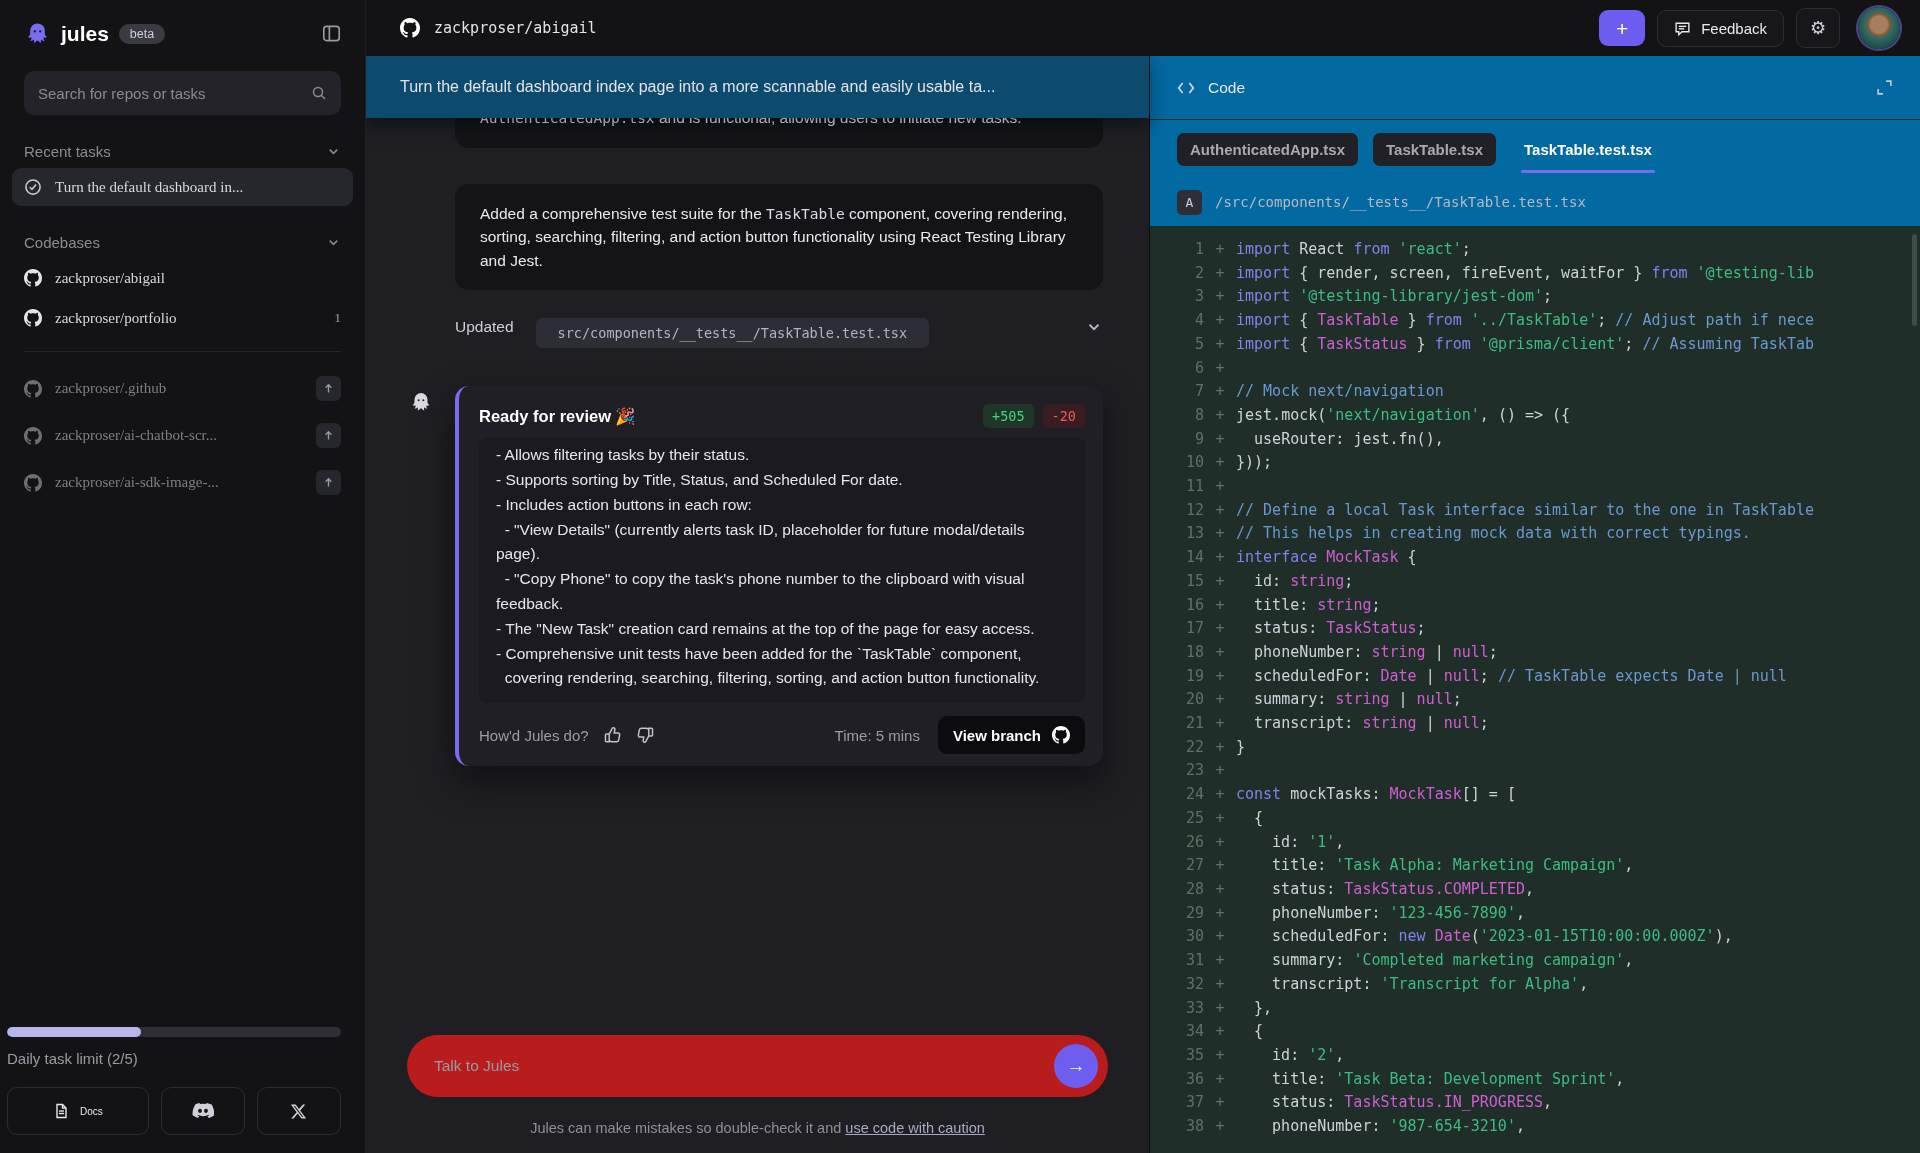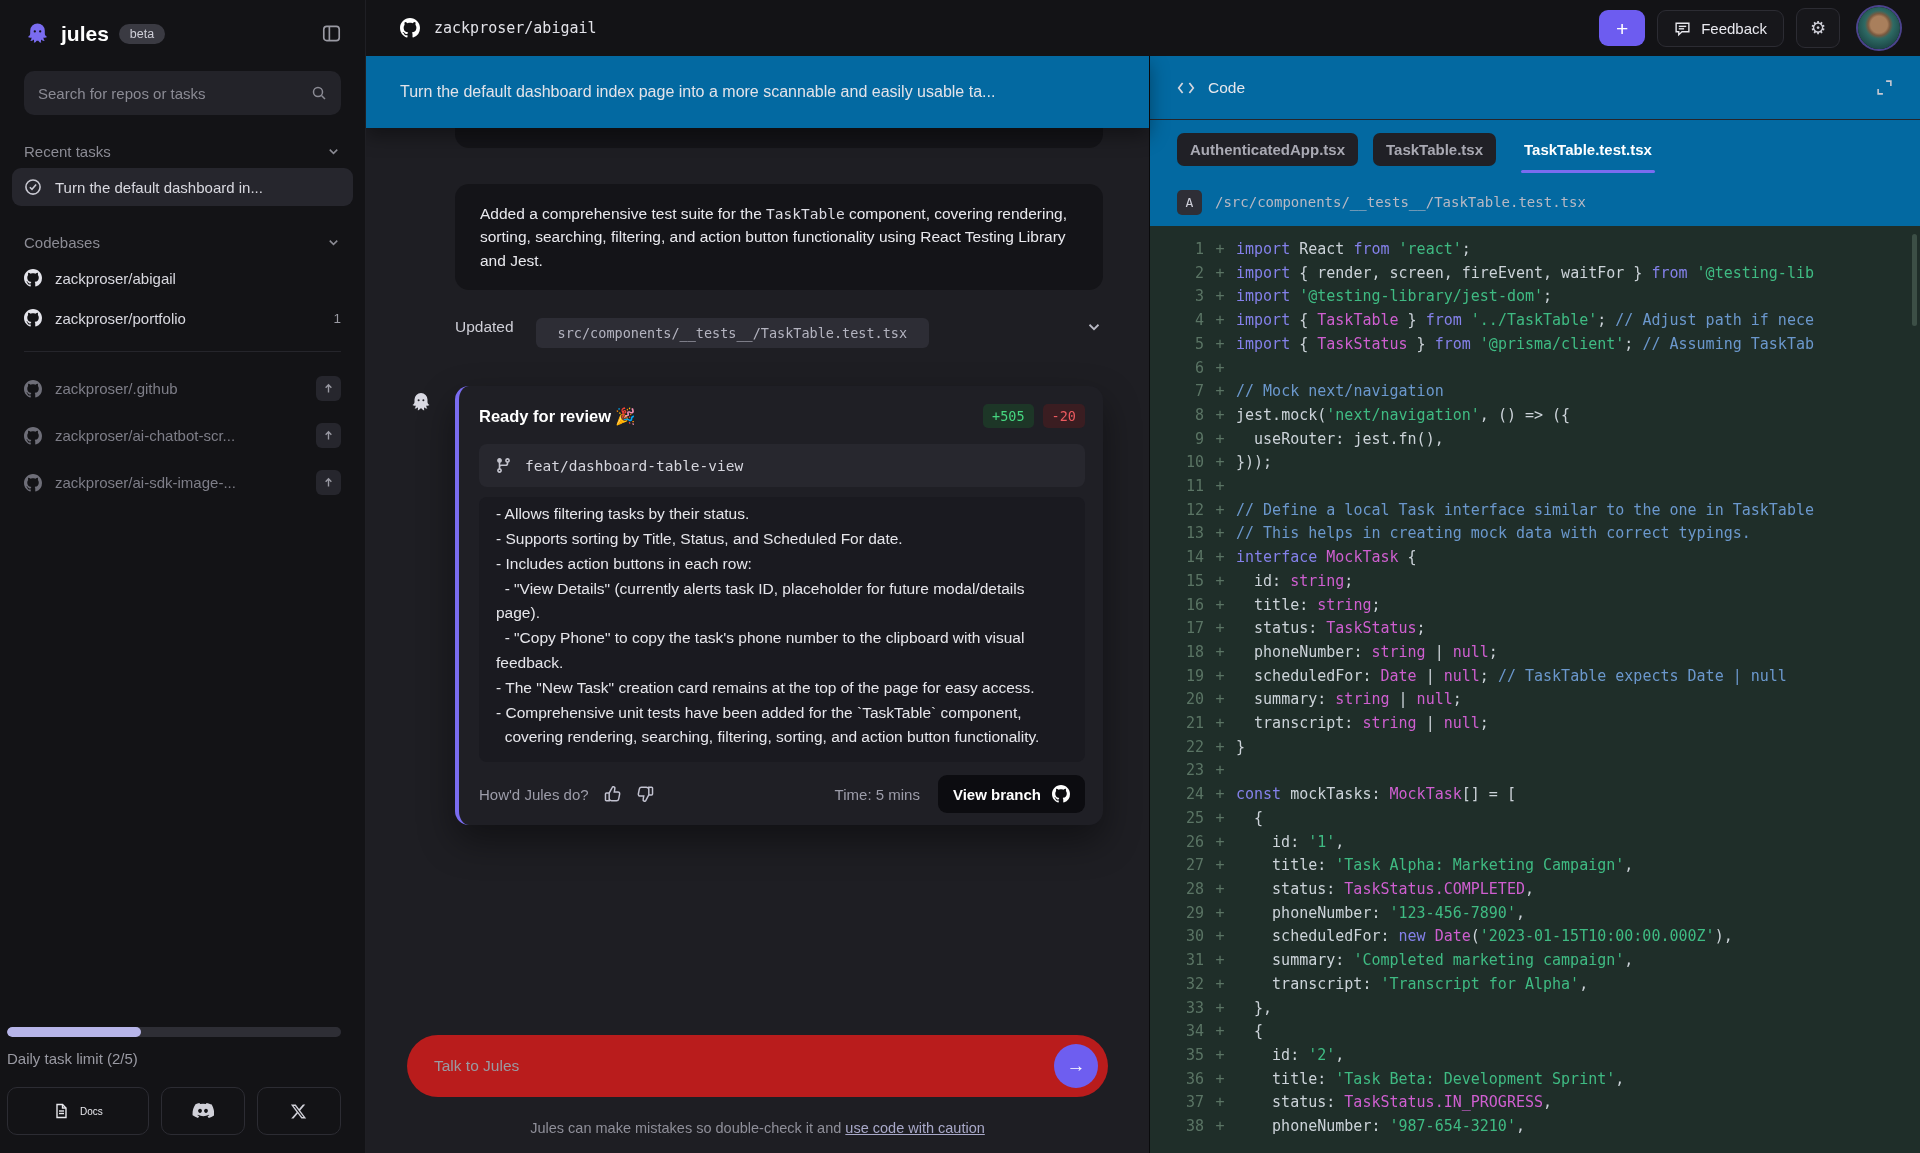--- a/index.html
+++ b/index.html
@@ -13,21 +13,21 @@
   .side-head { display:flex; align-items:center; gap:10px; padding:20px 24px 6px; }
   .logo-text { font-size:21px; font-weight:700; color:#fff; }
   .beta { background:#3a3a42; color:#cfcfd8; font-size:12.5px; padding:3px 11px; border-radius:11px; }
   .collapse { margin-left:auto; color:#9a9aa3; display:flex; }
   .search { margin:18px 24px 0; background:#232329; border-radius:10px; height:44px; display:flex; align-items:center; padding:0 14px; gap:8px; }
   .search input { flex:1; background:none; border:none; outline:none; color:#d9d9e0; font-size:15px; font-family:"Liberation Sans",sans-serif; }
   .search input::placeholder { color:#8b8b94; }
   .search .sic { color:#8b8b94; display:flex; }
   .section-head { display:flex; align-items:center; margin:28px 24px 8px; color:#8b8b94; font-size:15px; }
   .chev { margin-left:auto; color:#8b8b94; display:flex; }
-  .task-item, .repo-item { display:flex; align-items:center; gap:13px; margin:2px 12px; padding:10px 12px; border-radius:9px; color:#d9d9e0; font-size:15px; white-space:nowrap; }
+  .task-item, .repo-item { display:flex; align-items:center; gap:13px; margin:2px 12px; padding:10px 12px; border-radius:9px; color:#d9d9e0; font-size:15px; white-space:nowrap;font-family:Liberation Serif, serif; }
   .task-item.active { background:#26262d; }
   .iic { display:flex; color:#c9c9d2; flex:none; }
   .repo-item .gh { color:#e3e3ea; display:flex; flex:none; }
   .repo-item .badge { margin-left:auto; color:#9a9aa3; font-size:13.5px; }
   .repo-item.dim { color:#7e7e88; }
   .repo-item.dim .gh { color:#6e6e78; }
   .up-btn { margin-left:auto; width:25px; height:25px; border-radius:6px; background:#26262d; color:#9a9aa3; display:flex; align-items:center; justify-content:center; font-size:13px; }
   .side-divider { height:1px; background:#25252b; margin:14px 24px; }
   .side-bottom { position:absolute; left:7px; right:24px; bottom:18px; }
   .progress { height:10px; border-radius:6px; background:#2e2e35; overflow:hidden; }
@@ -44,21 +44,21 @@
   .topbar-right { margin-left:auto; display:flex; align-items:center; gap:12px; }
   .plus-btn { width:46px; height:36px; border:none; border-radius:9px; background:#6d5cf0; color:#fff; font-size:21px; line-height:1; display:flex; align-items:center; justify-content:center; cursor:pointer; }
   .feedback-btn { height:37px; border:1px solid #2c2c33; border-radius:9px; background:#17171b; color:#e8e8ee; font-size:15px; display:flex; align-items:center; gap:10px; padding:0 16px; cursor:pointer; }
   .gear-btn { width:44px; height:40px; border:1px solid #2c2c33; border-radius:9px; background:#17171b; color:#cfcfd8; font-size:18px; display:flex; align-items:center; justify-content:center; cursor:pointer; }
   .avatar { width:42px; height:42px; border-radius:50%; margin-left:6px; cursor:pointer;
     background:radial-gradient(circle at 50% 42%, #a97f5c 0 26%, #7a5a40 34%, #2e6a64 44%, #1f4d4c 70%, #173a3b 100%);
     box-shadow:0 0 0 2px rgba(122,108,240,.55); }
 
   
   .main { position:absolute; left:366px; top:56px; width:783px; bottom:0; background:#1e1e23; }
-  .task-titlebar { height:72px; background:#0369a1; display:flex; align-items:center; padding:0 34px; position:relative; z-index:3; font-size:16px; color:#e3e3e9; box-shadow:0 8px 18px rgba(0,0,0,.38); }
+  .task-titlebar { height:62px; background:#0c4a6e; display:flex; align-items:center; padding:0 34px; position:relative; z-index:3; font-size:16px; color:#e3e3e9; box-shadow:0 8px 18px rgba(0,0,0,.38); }
   .chat { position:absolute; top:62px; bottom:0; left:0; right:0; overflow:hidden; }
   .chat-inner { width:648px; margin-left:89px; }
   .msg { background:#141418; border-radius:14px; padding:18px 25px; font-size:15.5px; line-height:1.52; color:#e9e9ee; }
   .msg .mono { font-size:14.5px; color:#dcdce4; }
   .msg1 { margin-top:-30px; }
   .msg2 { margin-top:36px; }
   .updated-row { display:flex; align-items:flex-start; gap:22px; margin-top:28px; color:#cfcfd7; font-size:15.5px; }
   .file-chip { background:#2d2d35; border-radius:6px; padding:7px 22px; font-family:"DejaVu Sans Mono",monospace; font-size:13.5px; color:#b4b4c0; }
   .updated-row .chev { color:#b9b9c4; }
 
@@ -330,28 +330,20 @@
                 <circle cx="14.4" cy="10.2" r="1" fill="#1e1e23"></circle>
               </svg>
           </span>
           <div class="card">
             <div class="card-head">
               <span class="card-title">Ready for review 🎉</span>
               <span class="diff">
                 <span class="add">+505</span>
                 <span class="del">-20</span>
               </span>
-            </div>
-            <div class="branch-bar">
-              <span class="bic">
-                <svg viewBox="0 0 16 16" width="17" height="17" fill="currentColor">
-                    <path d="M11.75 2.5a.75.75 0 1 0 0 1.5.75.75 0 0 0 0-1.5zm-2.25.75a2.25 2.25 0 1 1 3 2.122V6A2.5 2.5 0 0 1 10 8.5H6a1 1 0 0 0-1 1v1.128a2.251 2.251 0 1 1-1.5 0V5.372a2.25 2.25 0 1 1 1.5 0v1.836A2.492 2.492 0 0 1 6 7h4a1 1 0 0 0 1-1v-.628A2.25 2.25 0 0 1 9.5 3.25zM4.25 12a.75.75 0 1 0 0 1.5.75.75 0 0 0 0-1.5zM3.5 3.25a.75.75 0 1 1 1.5 0 .75.75 0 0 1-1.5 0z"></path>
-                  </svg>
-              </span>
-              <span>feat/dashboard-table-view</span>
             </div>
             <div class="body-panel">
               <div class="body-text" id="card-body-text">- Allows filtering tasks by their status.
 - Supports sorting by Title, Status, and Scheduled For date.
 - Includes action buttons in each row:
   - "View Details" (currently alerts task ID, placeholder for future modal/details page).
   - "Copy Phone" to copy the task's phone number to the clipboard with visual feedback.
 - The "New Task" creation card remains at the top of the page for easy access.
 - Comprehensive unit tests have been added for the `TaskTable` component,
   covering rendering, searching, filtering, sorting, and action button functionality.</div>

